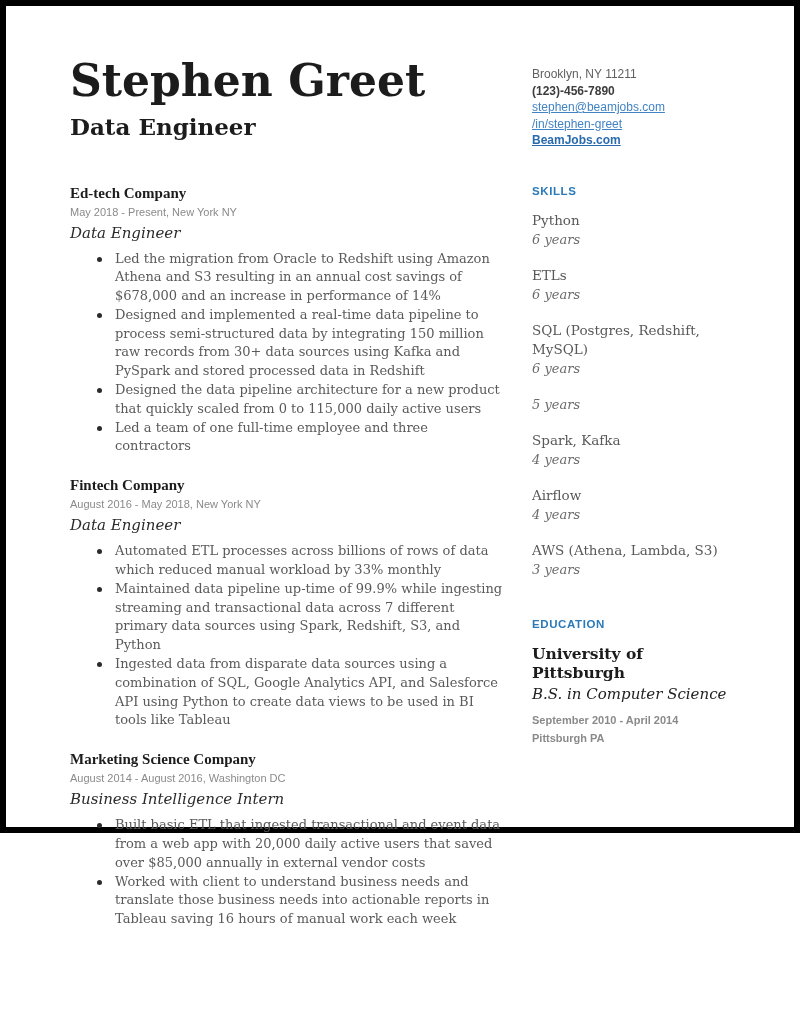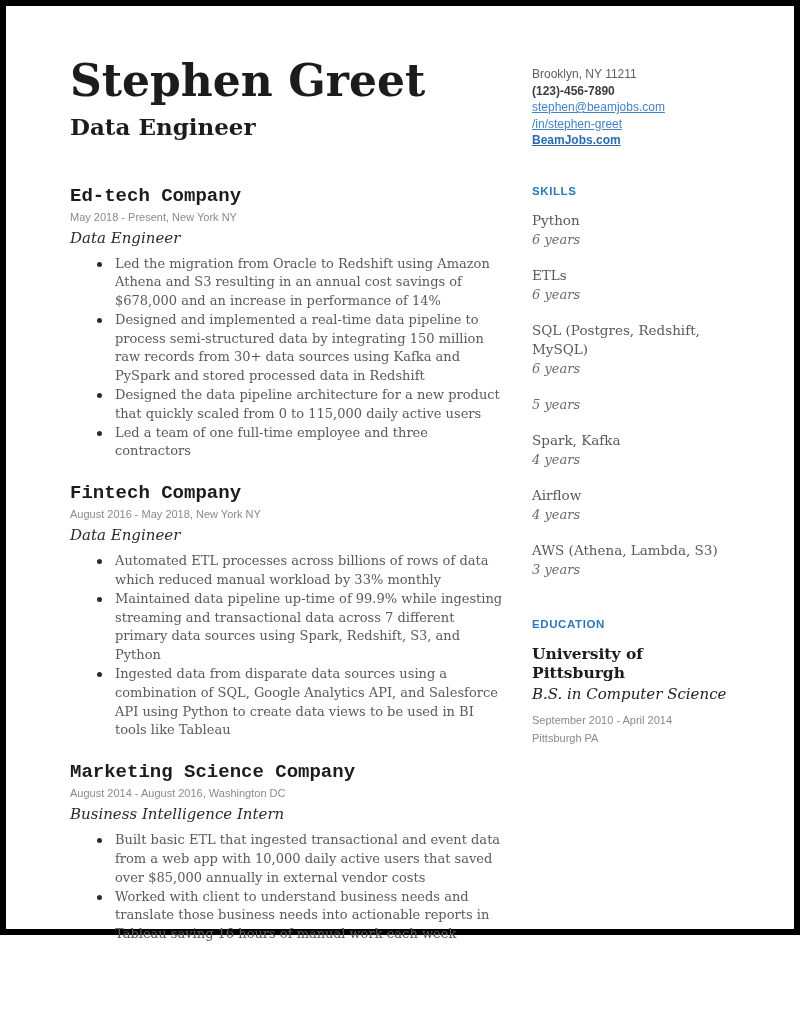--- a/index.html
+++ b/index.html
@@ -3,21 +3,21 @@
 <meta charset="utf-8">
 <style>
   * { margin: 0; padding: 0; box-sizing: border-box; }
   html, body { background: #ffffff; }
   body {
     width: 800px; height: 1032px;
     font-family: "DejaVu Serif", serif;
     overflow: hidden;
   }
   .page {
-    width: 800px; height: 935px;
+    width: 800px; height: 833px;
     border: 6px solid #000000;
     background: #ffffff;
     padding: 50px 64px 0 64px;
   }
 
   
   .header { display: flex; }
   .header-left { width: 462px; flex: 0 0 462px; }
   .name {
     font-family: "DejaVu Serif", serif;
@@ -47,22 +47,22 @@
   .section-heading {
     font-family: "Liberation Sans", sans-serif;
     font-size: 11.5px; font-weight: bold; letter-spacing: 0.6px;
     color: #2a7ab9; text-transform: uppercase;
     margin-bottom: 14px;
   }
 
   
   .job { margin-bottom: 21px; }
   .company {
-    font-family: Liberation Mono, monospace;
-    font-size: 19px; font-weight: bold; color: #1c1c1c;
+    font-family: Liberation Serif, serif;
+    font-size: 15px; font-weight: bold; color: #1c1c1c;
     margin-bottom: 4px;
   }
   .dates {
     font-family: "Liberation Sans", sans-serif;
     font-size: 11px; color: #8a8a8a;
     margin-bottom: 6px;
   }
   .role {
     font-family: "DejaVu Serif", serif;
     font-style: italic; font-size: 15px; color: #2b2b2b;
@@ -91,21 +91,21 @@
   .school {
     font-size: 15.5px; font-weight: bold; color: #1c1c1c;
     margin-bottom: 3px;
   }
   .degree {
     font-size: 15px; font-style: italic; color: #222222;
     margin-bottom: 8px;
   }
   .edu-dates, .edu-location {
     font-family: "Liberation Sans", sans-serif;
-    font-size: 11px; color: #8a8a8a; line-height: 18px;
+    font-size: 11px; color: #8a8a8a; line-height: 18px; font-weight: bold;
   }
 </style>
 </head>
 <body>
 
 <div class="page">
 
   <header class="header">
     <div class="header-left">
       <div class="name">Stephen Greet</div>
@@ -154,21 +154,21 @@
                 <li>Ingested data from disparate data sources using a combination of SQL, Google Analytics API, and Salesforce API using Python to create data views to be used in BI tools like Tableau</li>
               </ul>
           </article>
 
           <article class="job">
             <h3 class="company">Marketing Science Company</h3>
             <div class="dates">August 2014 - August 2016, Washington DC</div>
             <div class="role">Business Intelligence Intern</div>
             <ul class="bullets">
 
-                <li>Built basic ETL that ingested transactional and event data from a web app with 10,000 daily active users that saved over $85,000 annually in external vendor costs</li>
+                <li>Built basic ETL that ingested transactional and event data from a web app with 20,000 daily active users that saved over $85,000 annually in external vendor costs</li>
 
                 <li>Worked with client to understand business needs and translate those business needs into actionable reports in Tableau saving 16 hours of manual work each week</li>
 
               </ul>
           </article>
         </div>
     </section>
 
     <aside class="col-right">
       <section>

